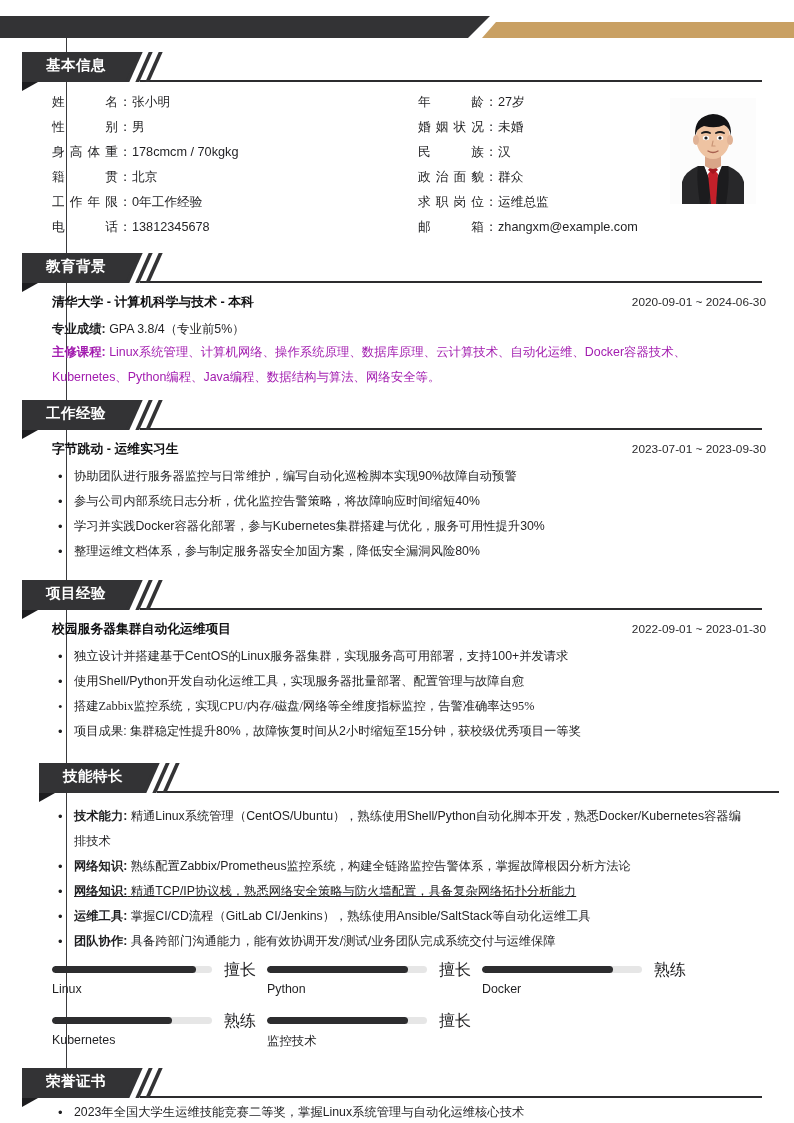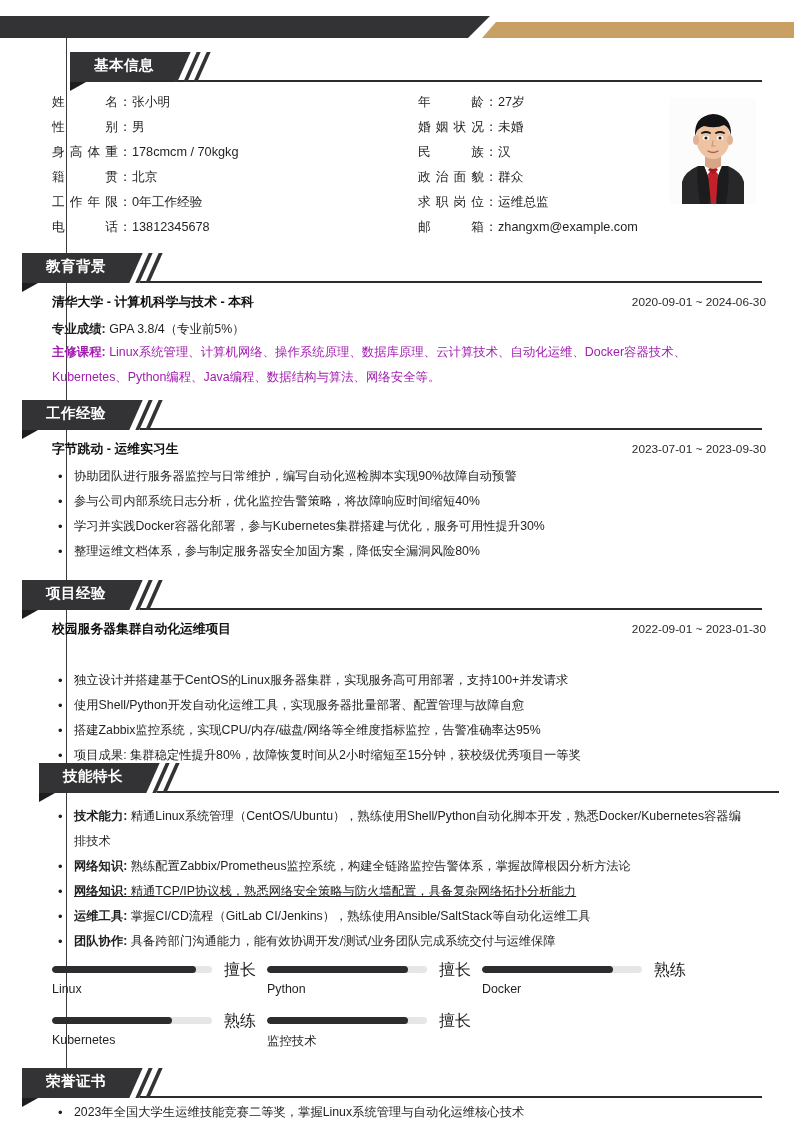--- a/index.html
+++ b/index.html
@@ -210,21 +210,21 @@
 
 <div class="page">
 
   <div class="topbar">
     <div class="topbar-dark"></div>
     <div class="topbar-gold"></div>
   </div>
 
   <div class="spine"></div>
 
-  <div class="section" style="top:52px;padding-left:48px;">
+  <div class="section" style="top:52px;">
     <div class="banner">
       <div class="banner-bg"></div>
       <div class="banner-fold"></div>
       <div class="banner-stripes">
         <div class="stripe s1"></div>
           <div class="stripe s2"></div>
           <div class="stripe s3"></div>
       </div>
       <div class="banner-label">基本信息</div>
     </div>
@@ -384,24 +384,24 @@
         <div class="stripe s1"></div>
           <div class="stripe s2"></div>
           <div class="stripe s3"></div>
       </div>
       <div class="banner-label">项目经验</div>
     </div>
     <div class="section-rule" style="width:622px;"></div>
   </div>
   <div class="entry-head" style="left:52px; top:621px;">校园服务器集群自动化运维项目</div>
   <div class="entry-date" style="top:622px;">2022-09-01 ~ 2023-01-30</div>
-  <div id="project-bullets" style="position:absolute; left:52px; top:644px; width:700px;margin-top:24px;">
+  <div id="project-bullets" style="position:absolute; left:52px; top:644px; width:700px;">
       <div class="bullet" style="position: relative;">独立设计并搭建基于CentOS的Linux服务器集群，实现服务高可用部署，支持100+并发请求</div>
       <div class="bullet" style="position: relative;">使用Shell/Python开发自动化运维工具，实现服务器批量部署、配置管理与故障自愈</div>
-      <div class="bullet" style="position: relative;">搭建Zabbix监控系统，实现CPU/内存/磁盘/网络等全维度指标监控，告警准确率达95%</div>
+      <div class="bullet" style="position: relative; font-family: Liberation Serif, serif;">搭建Zabbix监控系统，实现CPU/内存/磁盘/网络等全维度指标监控，告警准确率达95%</div>
       <div class="bullet" style="position: relative;">项目成果: 集群稳定性提升80%，故障恢复时间从2小时缩短至15分钟，获校级优秀项目一等奖</div>
     </div>
 
   <div class="section" style="top:763px;margin-left:17px;">
     <div class="banner">
       <div class="banner-bg"></div>
       <div class="banner-fold"></div>
       <div class="banner-stripes">
         <div class="stripe s1"></div>
           <div class="stripe s2"></div>

